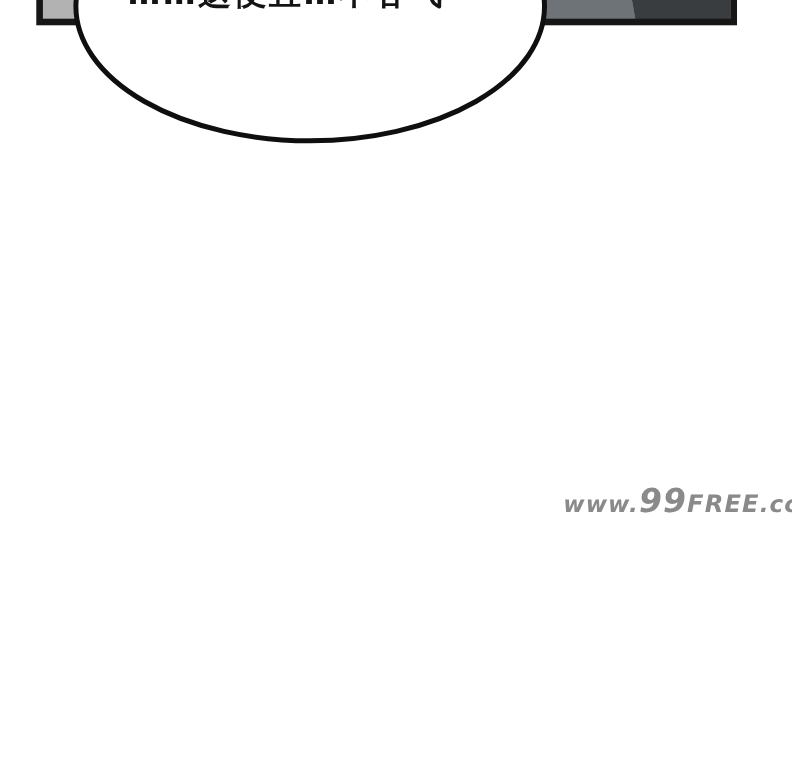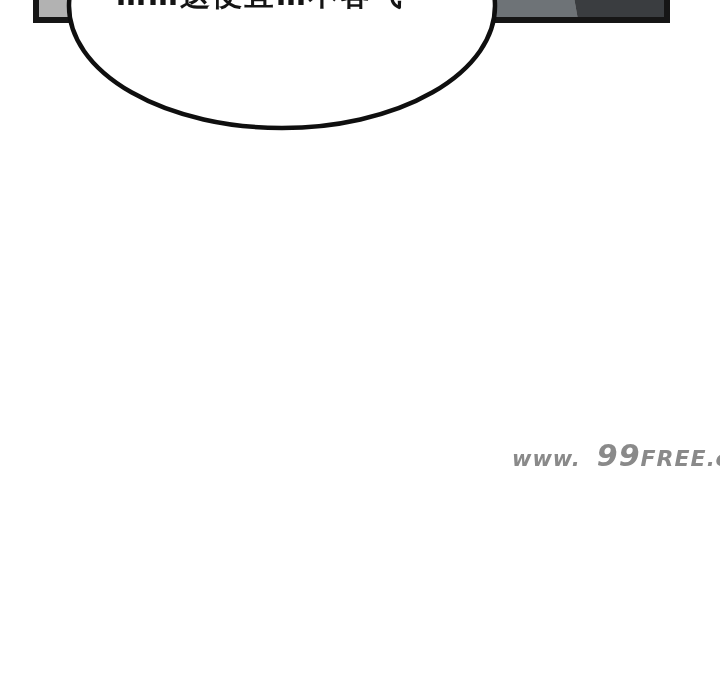--- a/index.html
+++ b/index.html
@@ -36,21 +36,21 @@
     display: flex;
     align-items: baseline;
     color: #8a8a8a;
     font-style: italic;
     font-weight: bold;
     letter-spacing: 1px;
     white-space: nowrap;
     font-family: "DejaVu Sans", sans-serif;
   }
   .watermark .wm-small { font-size: 21px; line-height: 1; }
-  .watermark .wm-big   { font-size: 30px; line-height: 1; margin-left: 16px; }
+  .watermark .wm-big   { font-size: 30px; line-height: 1; }
   .watermark .wm-mid   { font-size: 22px; line-height: 1; }
 </style>
 </head>
 <body>
 
 <div class="page">
 
   <svg class="panel-art" viewBox="0 0 720 700" xmlns="http://www.w3.org/2000/svg">
 
     <rect x="36" y="-20" width="631" height="40" fill="#b2b2b2"></rect>

